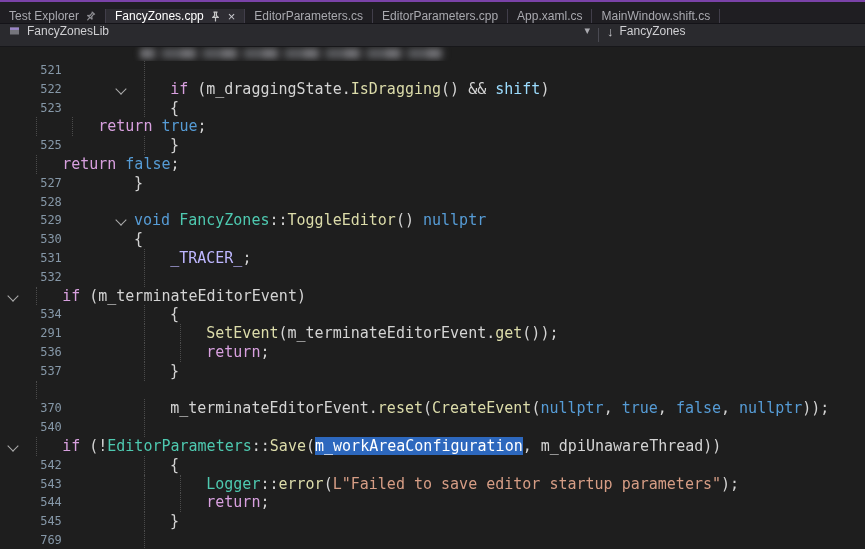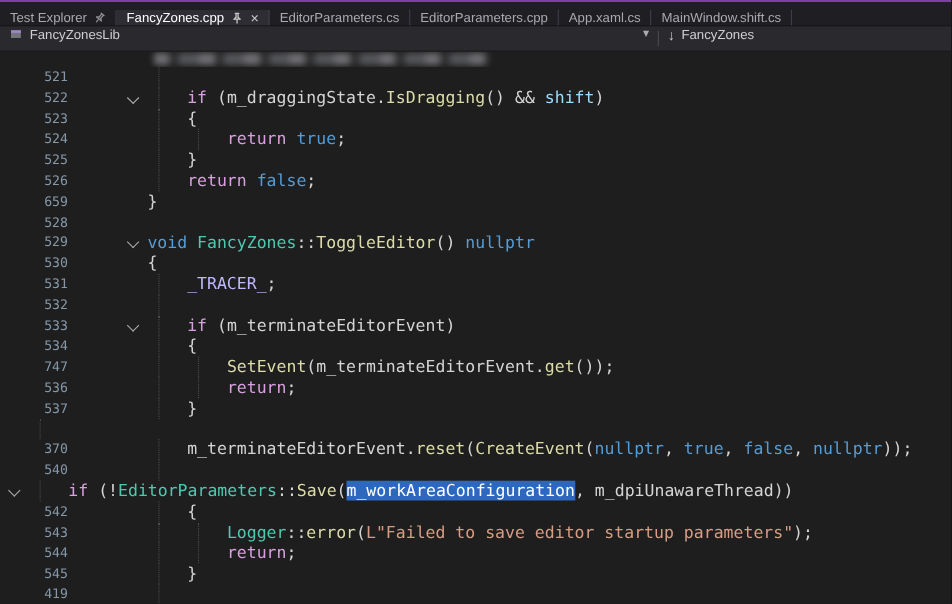--- a/index.html
+++ b/index.html
@@ -130,36 +130,34 @@
             <span class="chev"></span>
           </span>
           <span class="code"><span class="guide" style="left: 9.5px;"></span><span class="tk-pl">    </span><span class="tk-ctrl">if</span><span class="tk-pl"> (</span><span class="tk-field">m_draggingState</span><span class="tk-pl">.</span><span class="tk-fn">IsDragging</span><span class="tk-pl">() &amp;&amp; </span><span class="tk-param">shift</span><span class="tk-pl">)</span></span>
         </div>
         <div class="row">
           <span class="gut">523</span>
           <span class="fold"></span>
           <span class="code"><span class="guide" style="left: 9.5px;"></span><span class="tk-pl">    {</span></span>
         </div>
         <div class="row">
-          <span class="gut">524</span>
           <span class="fold"></span>
           <span class="code"><span class="guide" style="left: 9.5px;"></span><span class="guide" style="left: 45.62px;"></span><span class="tk-pl">        </span><span class="tk-ctrl">return</span><span class="tk-pl"> </span><span class="tk-kw">true</span><span class="tk-pl">;</span></span>
         </div>
         <div class="row">
           <span class="gut">525</span>
           <span class="fold"></span>
           <span class="code"><span class="guide" style="left: 9.5px;"></span><span class="tk-pl">    }</span></span>
         </div>
         <div class="row">
-          <span class="gut">526</span>
           <span class="fold"></span>
           <span class="code"><span class="guide" style="left: 9.5px;"></span><span class="tk-pl">    </span><span class="tk-ctrl">return</span><span class="tk-pl"> </span><span class="tk-kw">false</span><span class="tk-pl">;</span></span>
         </div>
         <div class="row">
-          <span class="gut">659</span>
+          <span class="gut">527</span>
           <span class="fold"></span>
           <span class="code"><span class="tk-pl">}</span></span>
         </div>
         <div class="row">
           <span class="gut">528</span>
           <span class="fold"></span>
           <span class="code"></span>
         </div>
         <div class="row">
           <span class="gut">529</span>
@@ -177,33 +175,32 @@
           <span class="gut">531</span>
           <span class="fold"></span>
           <span class="code"><span class="guide" style="left: 9.5px;"></span><span class="tk-pl">    </span><span class="tk-macro">_TRACER_</span><span class="tk-pl">;</span></span>
         </div>
         <div class="row">
           <span class="gut">532</span>
           <span class="fold"></span>
           <span class="code"><span class="guide" style="left: 9.5px;"></span></span>
         </div>
         <div class="row">
-          <span class="gut">533</span>
           <span class="fold">
             <span class="chev"></span>
           </span>
           <span class="code"><span class="guide" style="left: 9.5px;"></span><span class="tk-pl">    </span><span class="tk-ctrl">if</span><span class="tk-pl"> (</span><span class="tk-field">m_terminateEditorEvent</span><span class="tk-pl">)</span></span>
         </div>
         <div class="row">
           <span class="gut">534</span>
           <span class="fold"></span>
           <span class="code"><span class="guide" style="left: 9.5px;"></span><span class="tk-pl">    {</span></span>
         </div>
         <div class="row">
-          <span class="gut">747</span>
+          <span class="gut">291</span>
           <span class="fold"></span>
           <span class="code"><span class="guide" style="left: 9.5px;"></span><span class="guide" style="left: 45.62px;"></span><span class="tk-pl">        </span><span class="tk-fn">SetEvent</span><span class="tk-pl">(</span><span class="tk-field">m_terminateEditorEvent</span><span class="tk-pl">.</span><span class="tk-fn">get</span><span class="tk-pl">());</span></span>
         </div>
         <div class="row">
           <span class="gut">536</span>
           <span class="fold"></span>
           <span class="code"><span class="guide" style="left: 9.5px;"></span><span class="guide" style="left: 45.62px;"></span><span class="tk-pl">        </span><span class="tk-ctrl">return</span><span class="tk-pl">;</span></span>
         </div>
         <div class="row">
           <span class="gut">537</span>
@@ -244,19 +241,19 @@
           <span class="gut">544</span>
           <span class="fold"></span>
           <span class="code"><span class="guide" style="left: 9.5px;"></span><span class="guide" style="left: 45.62px;"></span><span class="tk-pl">        </span><span class="tk-ctrl">return</span><span class="tk-pl">;</span></span>
         </div>
         <div class="row">
           <span class="gut">545</span>
           <span class="fold"></span>
           <span class="code"><span class="guide" style="left: 9.5px;"></span><span class="tk-pl">    }</span></span>
         </div>
         <div class="row">
-          <span class="gut">419</span>
+          <span class="gut">769</span>
           <span class="fold"></span>
           <span class="code"><span class="guide" style="left: 9.5px;"></span></span>
         </div>
       </div>
   </div>
 </div>
 
 </body></html>

